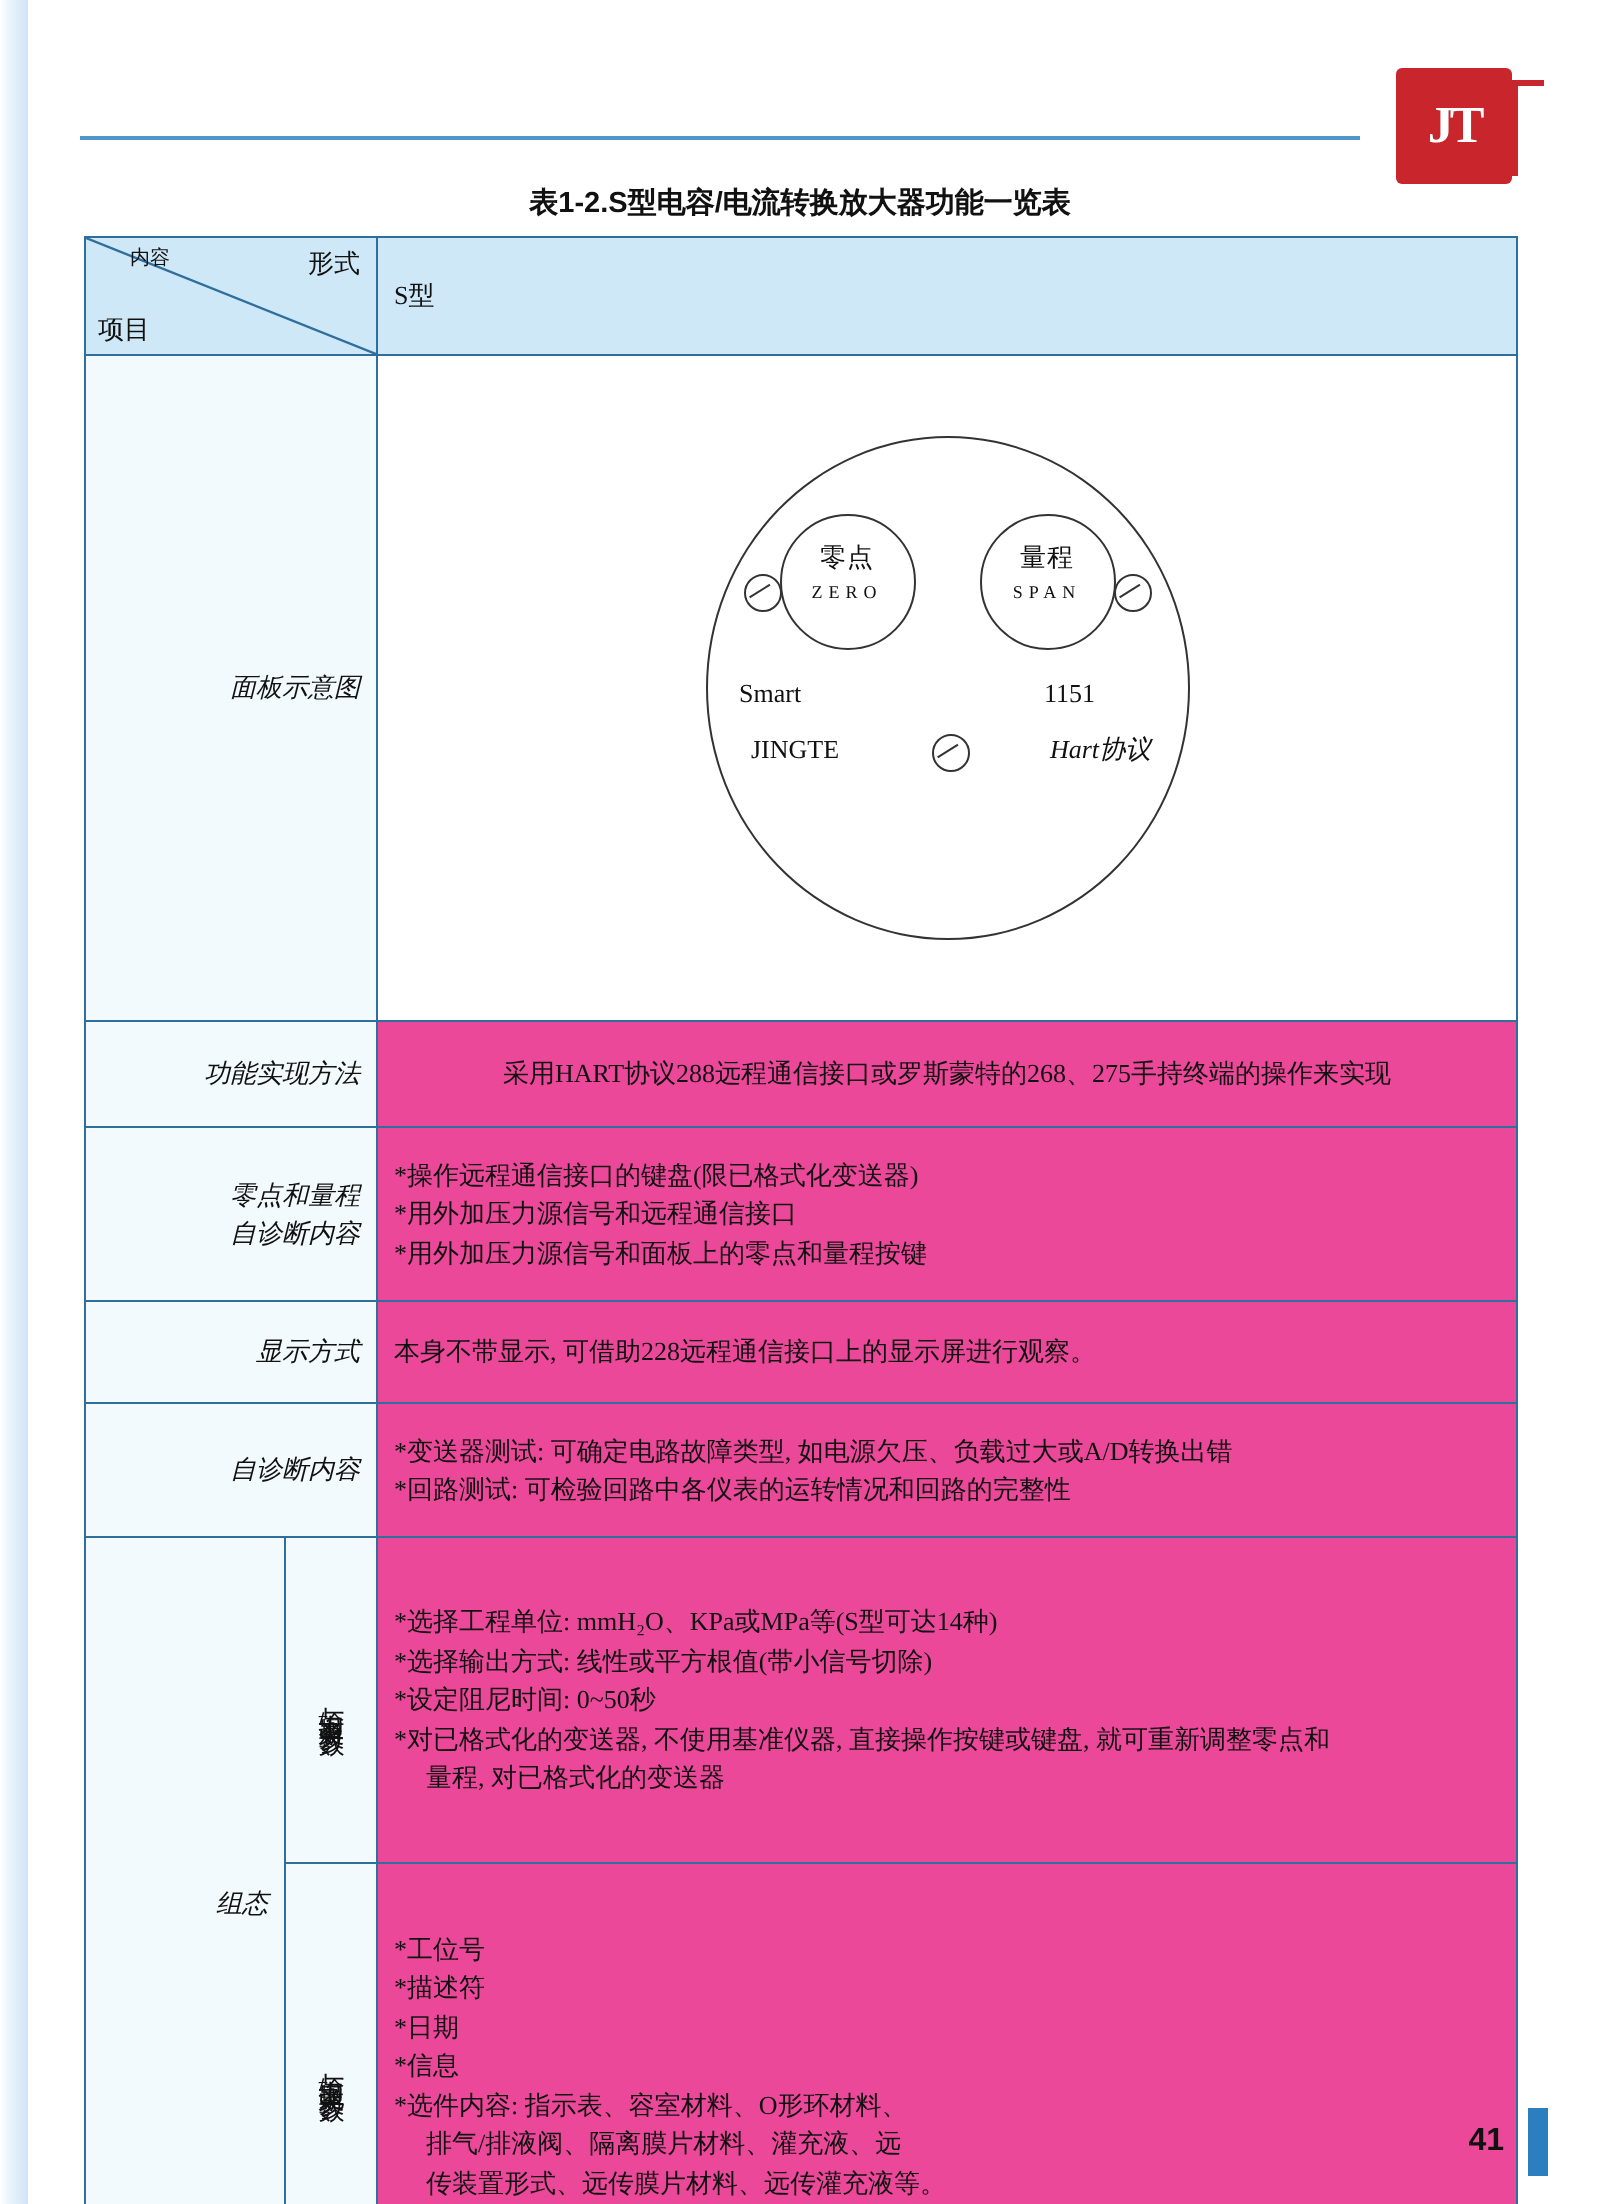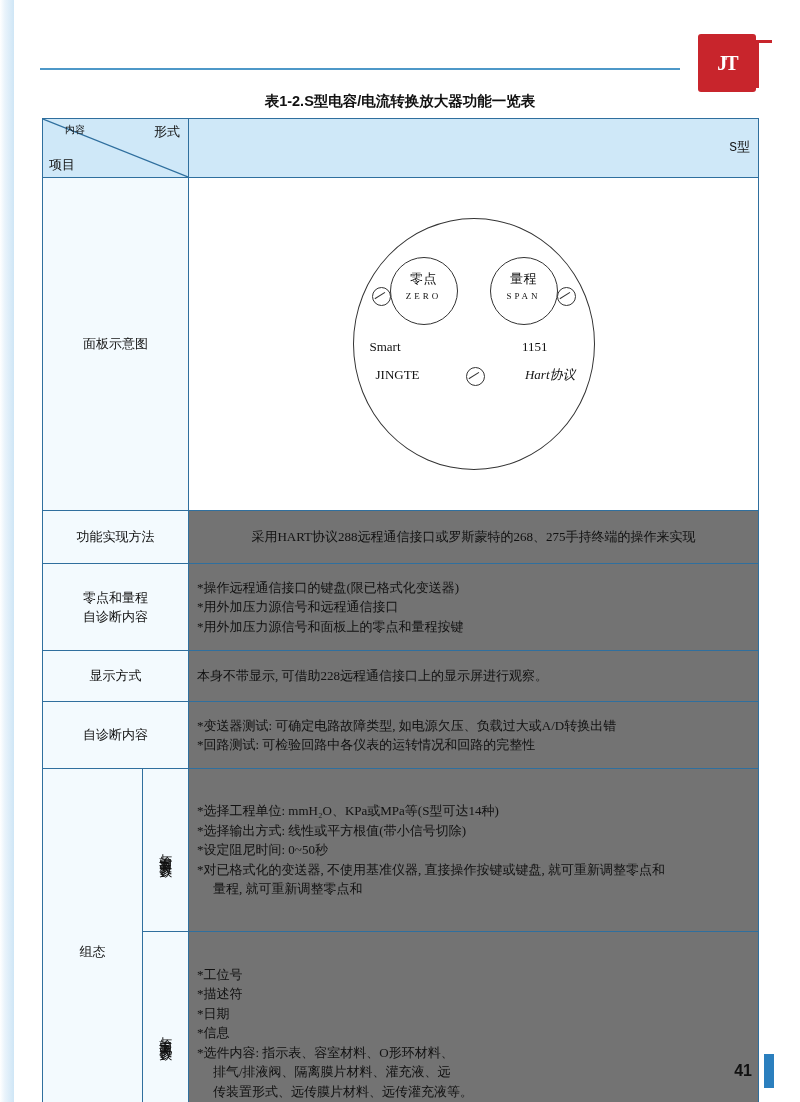--- a/index.html
+++ b/index.html
@@ -53,21 +53,21 @@
     position: absolute;
     left: 0;
     top: 0;
     width: 58px;
     height: 58px;
     line-height: 58px;
     text-align: center;
     color: #ffffff;
     font-family: "Liberation Serif", serif;
     font-weight: bold;
-    font-size: 20px;
+    font-size: 26px;
     letter-spacing: -2px;
   }
   .logo-tail {
     position: absolute;
     left: 50px;
     top: 6px;
     width: 24px;
     height: 3px;
     background: #c8252c;
   }
@@ -130,21 +130,21 @@
     font-size: 13px;
     line-height: 1.5;
   }
   .c-blue {
     background: #cfe8f8;
   }
   .c-pale {
     background: #f3fafe;
   }
   .c-white {
-    background: #737373;
+    background: #ec4899;
   }
 
   
   .diag-cell {
     position: relative;
     height: 48px;
     padding: 0 !important;
   }
   .diag-cell .diag-line {
     position: absolute;
@@ -167,24 +167,23 @@
     font-size: 10px;
   }
   .diag-cell .d-bot {
     position: absolute;
     left: 6px;
     bottom: 3px;
     font-size: 13px;
   }
 
   .stype-head {
-    text-align: right;
+    text-align: left;
     font-size: 14px;
     height: 48px;
-    font-family: Liberation Mono, monospace;
   }
 
   
   .panel-cell {
     height: 300px;
     padding: 16px !important;
     position: relative;
     background: #ffffff;
   }
   .panel-oval {
@@ -240,23 +239,24 @@
     font-family: "Liberation Serif", serif;
   }
   .lbl {
     position: absolute;
     font-size: 13px;
     font-family: "Liberation Serif", serif;
   }
 
   
   .lbl-cell {
-    text-align: center;
+    text-align: right;
     font-size: 13.5px;
     line-height: 1.7;
+    font-style: italic;
   }
   .body-cell {
     font-size: 13px;
     line-height: 1.75;
   }
   .body-cell .ln {
     display: block;
     white-space: nowrap;
   }
   .body-cell .ln.indent {
@@ -377,21 +377,21 @@
     <tr>
       <td class="c-pale lbl-cell" rowspan="2">组态</td>
       <td class="c-pale vert-cell" style="height:150px;">
         <div class="vert">与输出有关参数</div>
       </td>
       <td class="c-white body-cell">
         <span class="ln">*选择工程单位: mmH₂O、KPa或MPa等(S型可达14种)</span>
         <span class="ln">*选择输出方式: 线性或平方根值(带小信号切除)</span>
         <span class="ln">*设定阻尼时间: 0~50秒</span>
         <span class="ln">*对已格式化的变送器, 不使用基准仪器, 直接操作按键或键盘, 就可重新调整零点和</span>
-        <span class="ln indent">量程, 就可重新调整零点和</span>
+        <span class="ln indent">量程, 对已格式化的变送器</span>
       </td>
     </tr>
 
     <tr>
       <td class="c-pale vert-cell" style="height:190px;">
         <div class="vert">与输出无关参数</div>
       </td>
       <td class="c-white body-cell">
         <span class="ln">*工位号</span>
         <span class="ln">*描述符</span>

